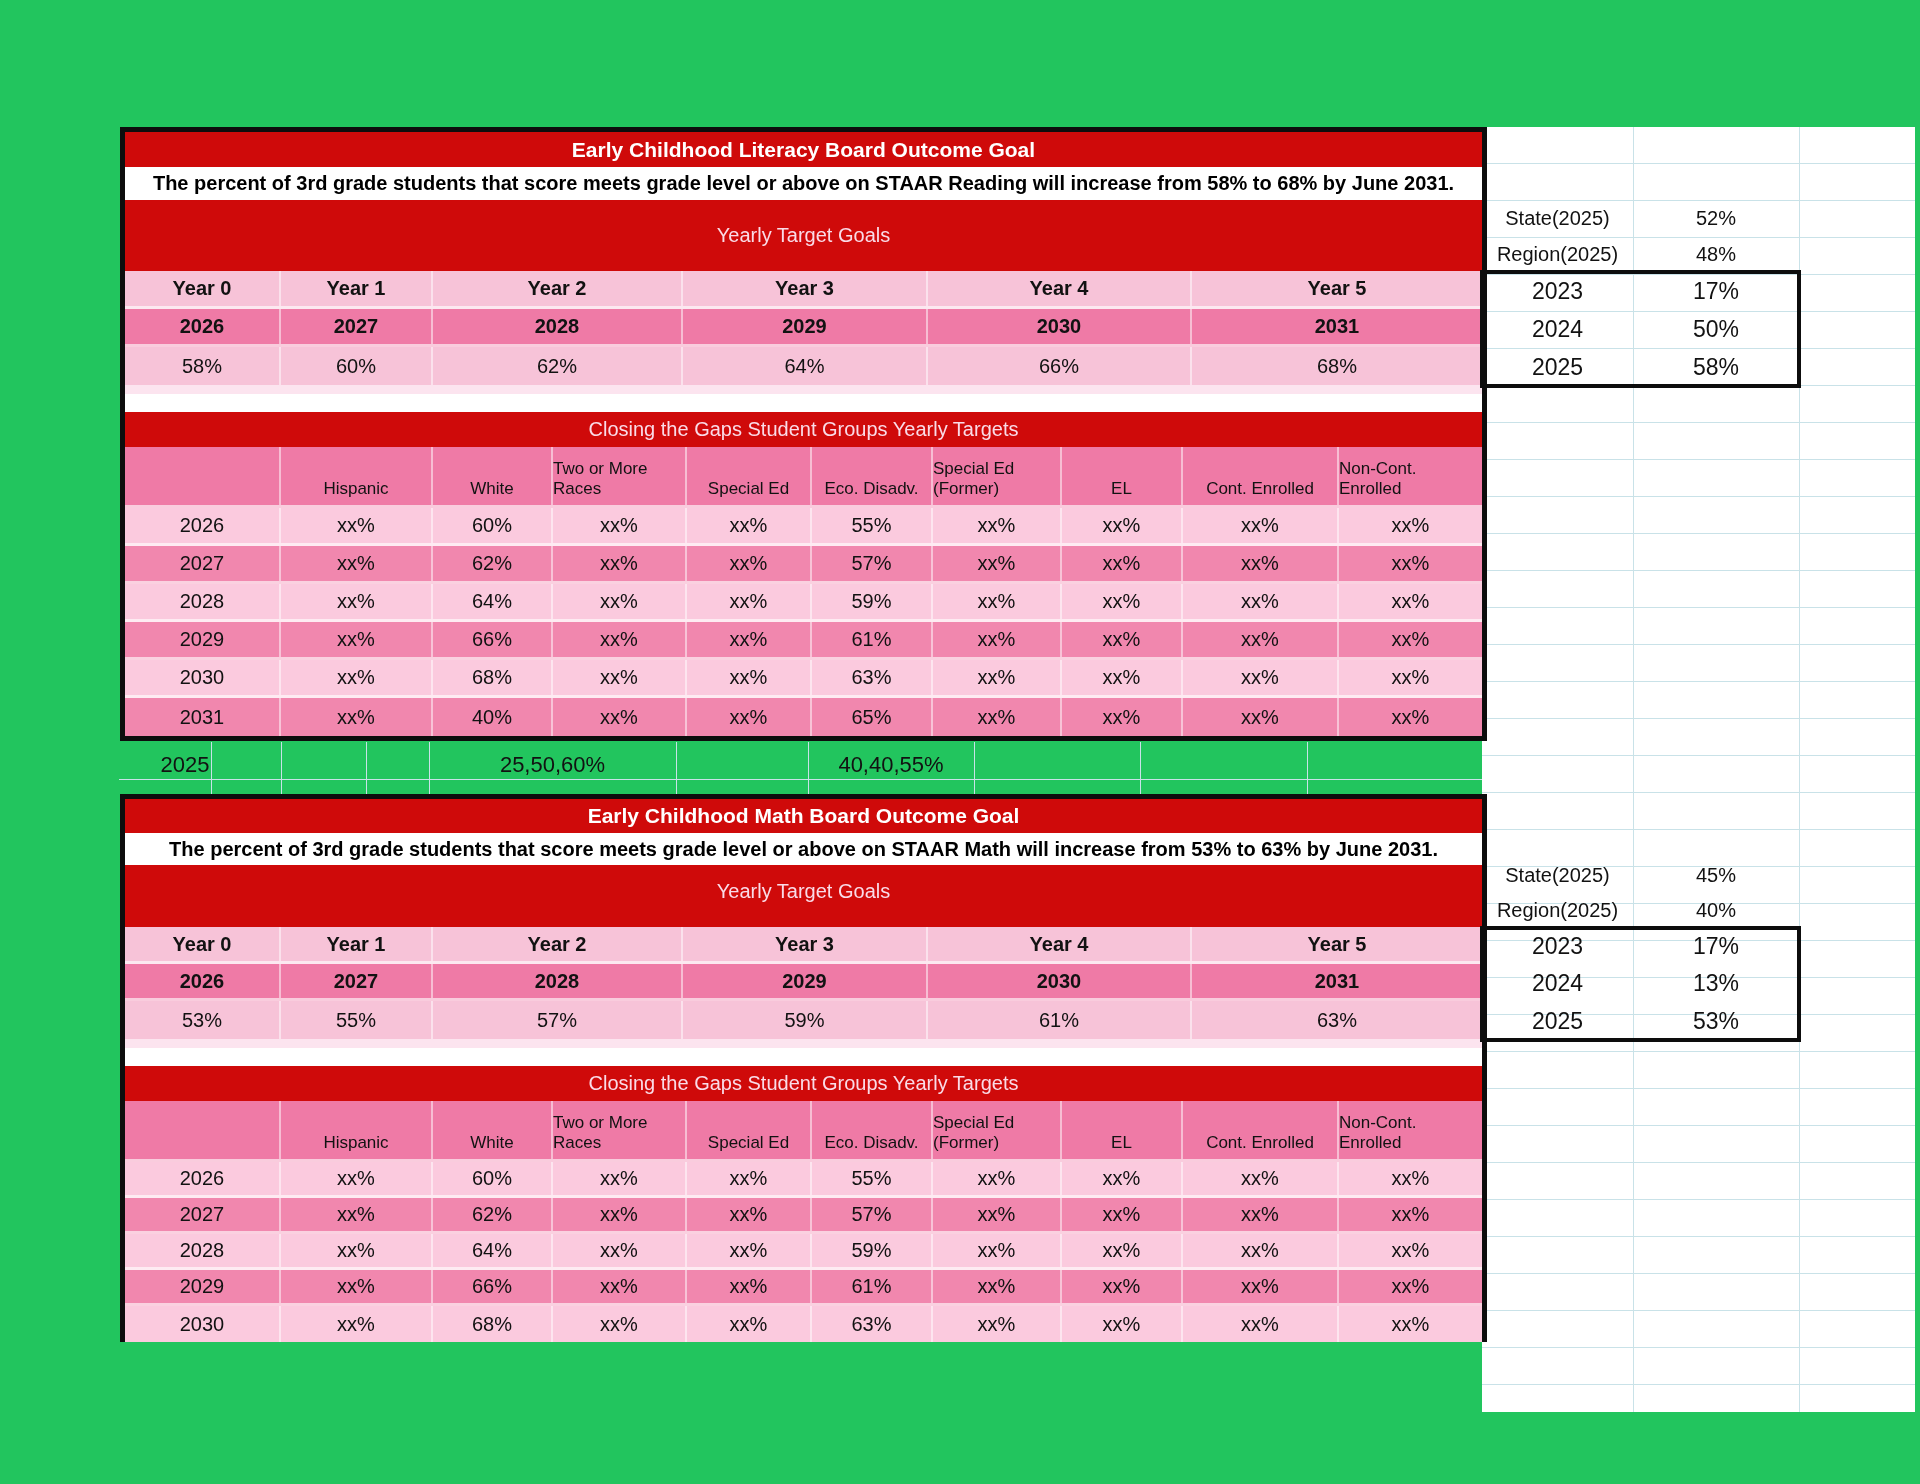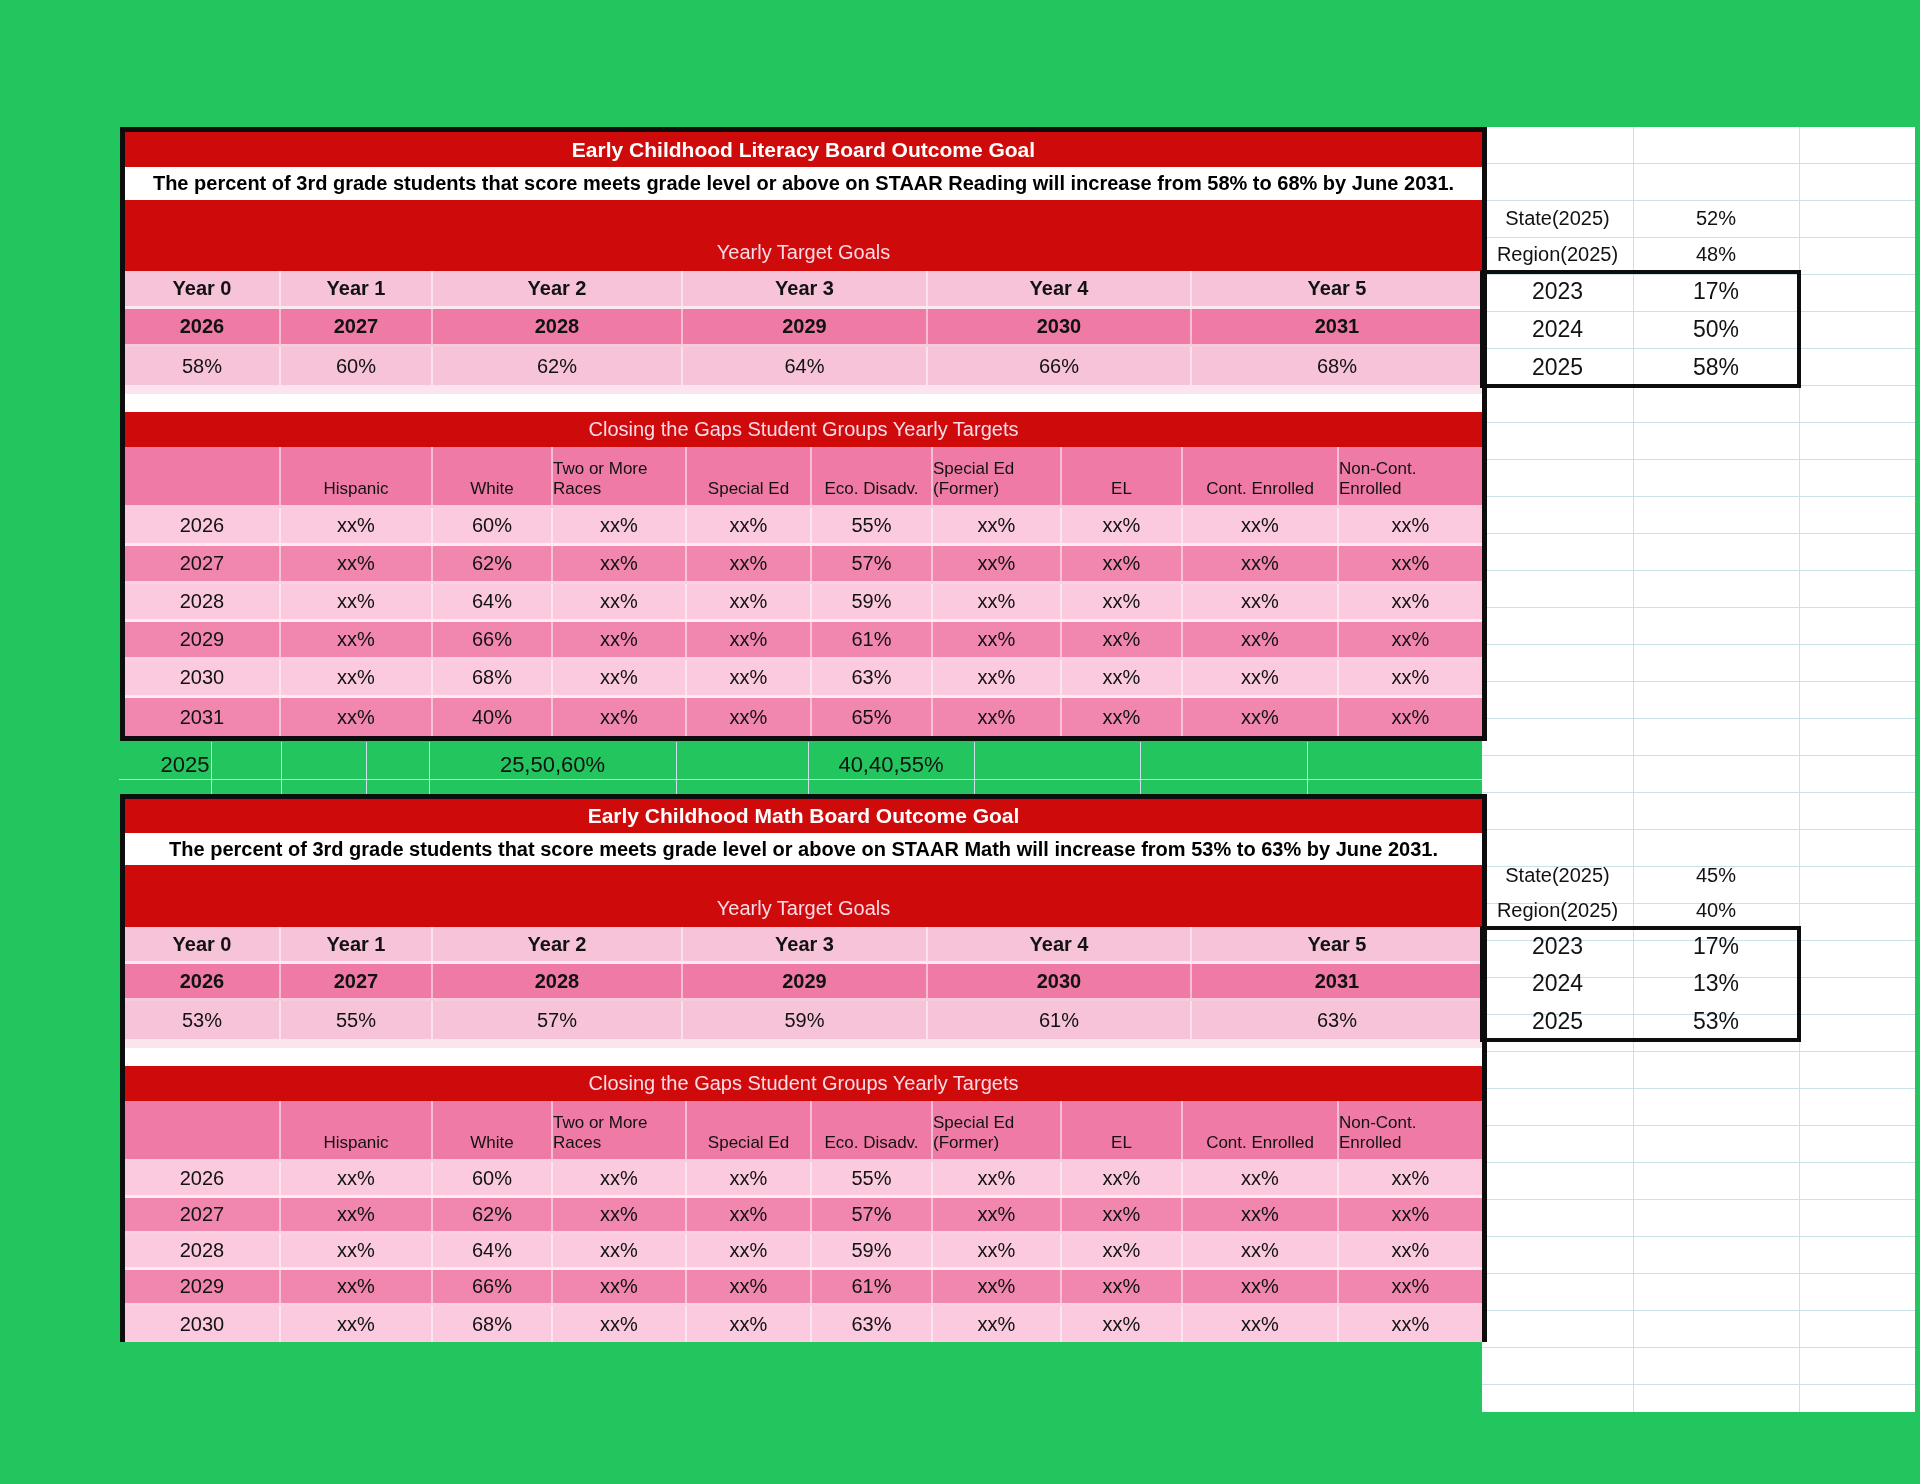--- a/index.html
+++ b/index.html
@@ -33,21 +33,21 @@
 
   .tbl{position:absolute;left:120px;width:1367px;border:5px solid #0d0d0d;background:#fff}
   .tbl-lit{top:127px}
   .tbl-math{top:794px;border-bottom:none}
 
   .t-title{height:35px;background:var(--red);color:#fff;font-weight:bold;font-size:21px;
     display:flex;align-items:center;justify-content:center}
   .t-sub{height:33px;background:#fff;color:#000;font-weight:bold;font-size:20px;
     display:flex;align-items:center;justify-content:center}
   .t-band{height:71px;background:var(--red);color:#fadbe7;font-size:20px;
-    display:flex;align-items:flex-end;justify-content:center;padding-bottom:7px}
+    display:flex;align-items:flex-end;justify-content:center;padding-bottom:24px}
   .t-band2{height:35px;background:var(--red);color:#fadbe7;font-size:20px;
     display:flex;align-items:center;justify-content:center}
   .tbl-math .t-title{height:34px}
   .tbl-math .t-sub{height:32px}
   .tbl-math .t-band{height:62px}
 
   .row6{display:grid;grid-template-columns:156px 152px 250px 245px 264px 290px}
   .row10{display:grid;grid-template-columns:156px 152px 120px 134px 125px 121px 129px 121px 156px 143px}
   .c{display:flex;align-items:center;justify-content:center;border-right:2px solid rgba(255,255,255,.5);overflow:hidden}
   .row6 .c:last-child,.row10 .c:last-child{border-right:none}

